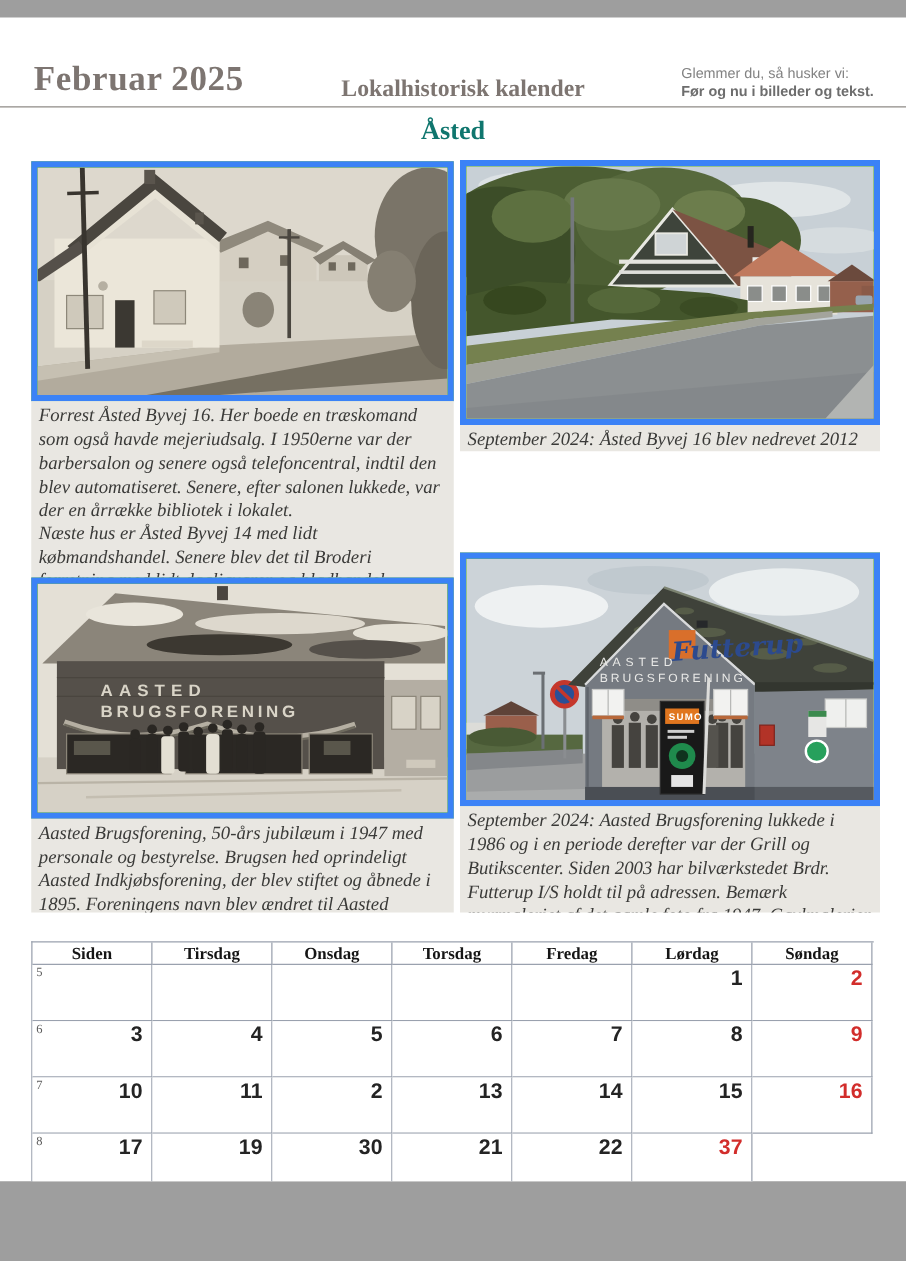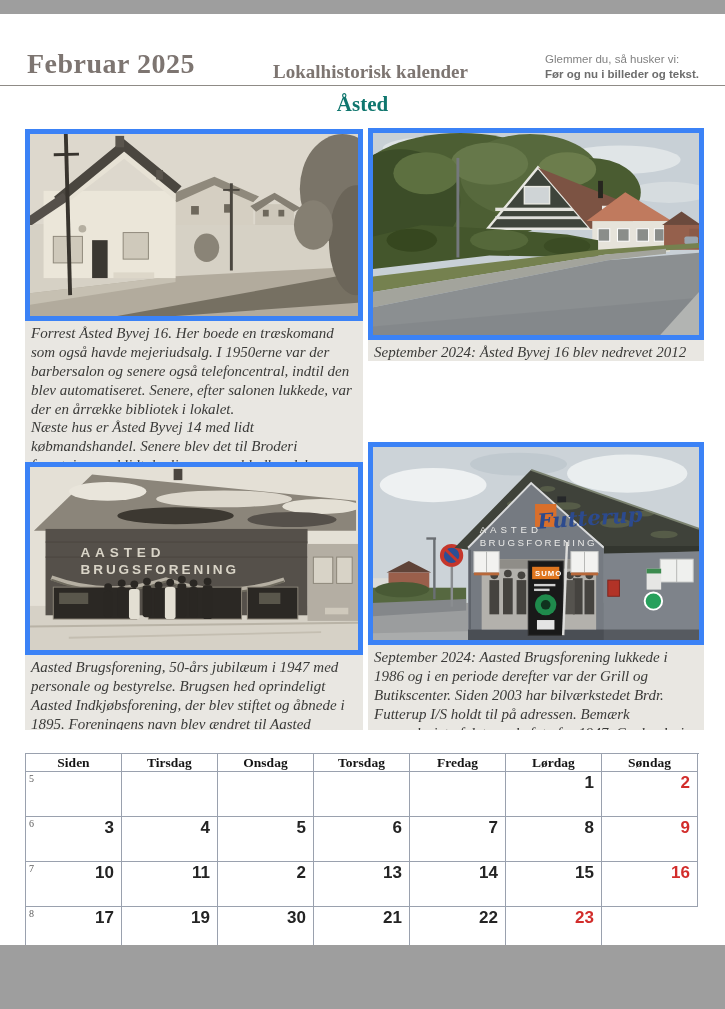--- a/index.html
+++ b/index.html
@@ -438,21 +438,21 @@
       <div class="cell">
           <span class="daynum">30</span>
         </div>
       <div class="cell">
           <span class="daynum">21</span>
         </div>
       <div class="cell">
           <span class="daynum">22</span>
         </div>
       <div class="cell">
-          <span class="daynum">23</span>
+          <span class="daynum">37</span>
         </div>
     </div>
 
     <div class="cal-row">
       <div class="cell">
           <span class="wk">9</span>
           <span class="daynum">33</span>
         </div>
       <div class="cell">
           <span class="daynum">25</span>

